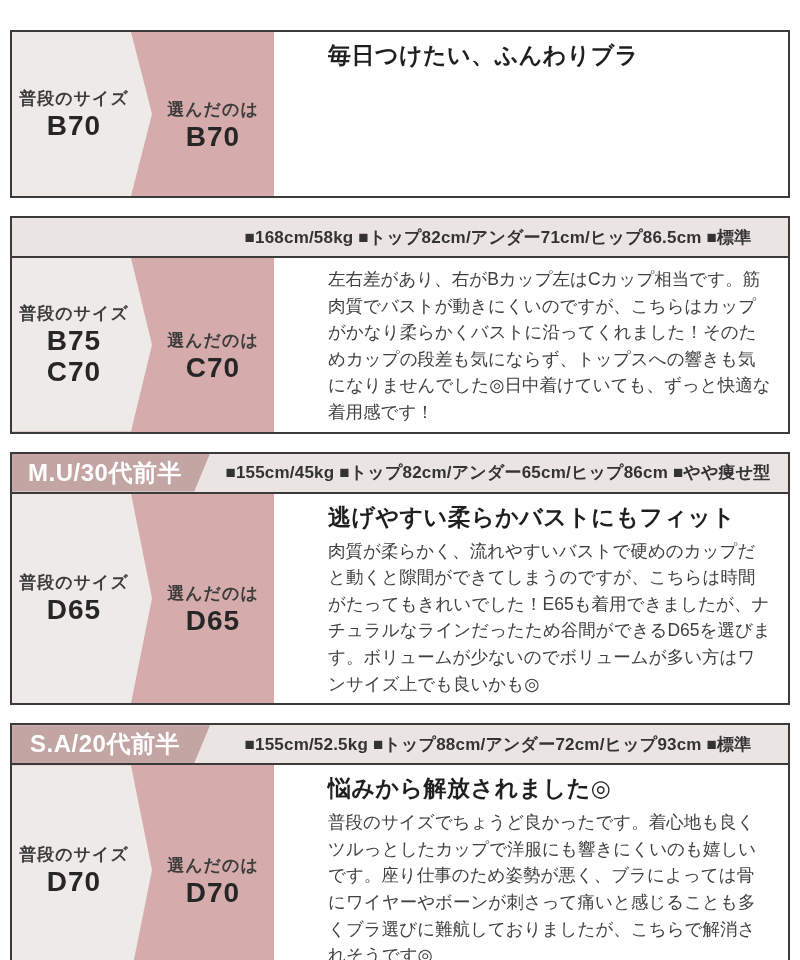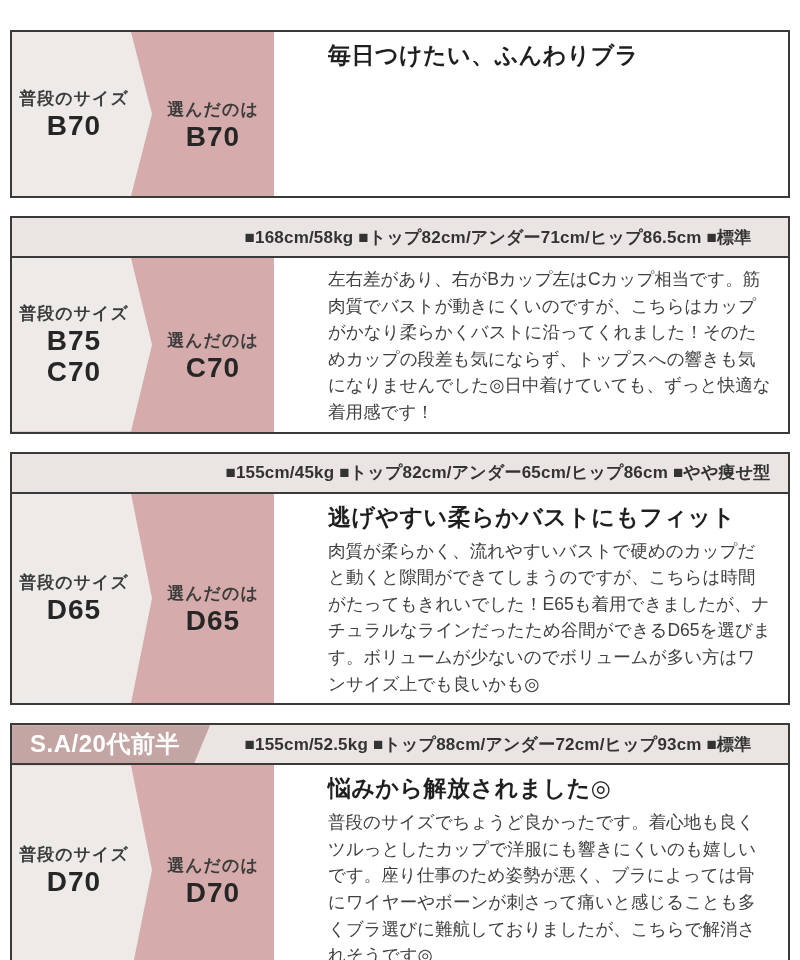--- a/index.html
+++ b/index.html
@@ -162,20 +162,23 @@
         </div>
       </div>
       <div class="review-text">
         <p class="review-body">左右差があり、右がBカップ左はCカップ相当です。筋肉質でバストが動きにくいのですが、こちらはカップがかなり柔らかくバストに沿ってくれました！そのためカップの段差も気にならず、トップスへの響きも気になりませんでした◎日中着けていても、ずっと快適な着用感です！</p>
       </div>
     </div>
   </section>
 
   <section class="card">
     <header class="card-header">
+      <div class="name-tag">
+        <span>M.U/30代前半</span>
+      </div>
       <div class="stats">■155cm/45kg ■トップ82cm/アンダー65cm/ヒップ86cm ■やや痩せ型</div>
     </header>
     <div class="card-body">
       <div class="size-panel">
         <div class="size-col usual">
           <div class="size-label">普段のサイズ</div>
           <div class="size-value">D65</div>
           <div class="size-value"></div>
         </div>
         <div class="size-col chosen">

